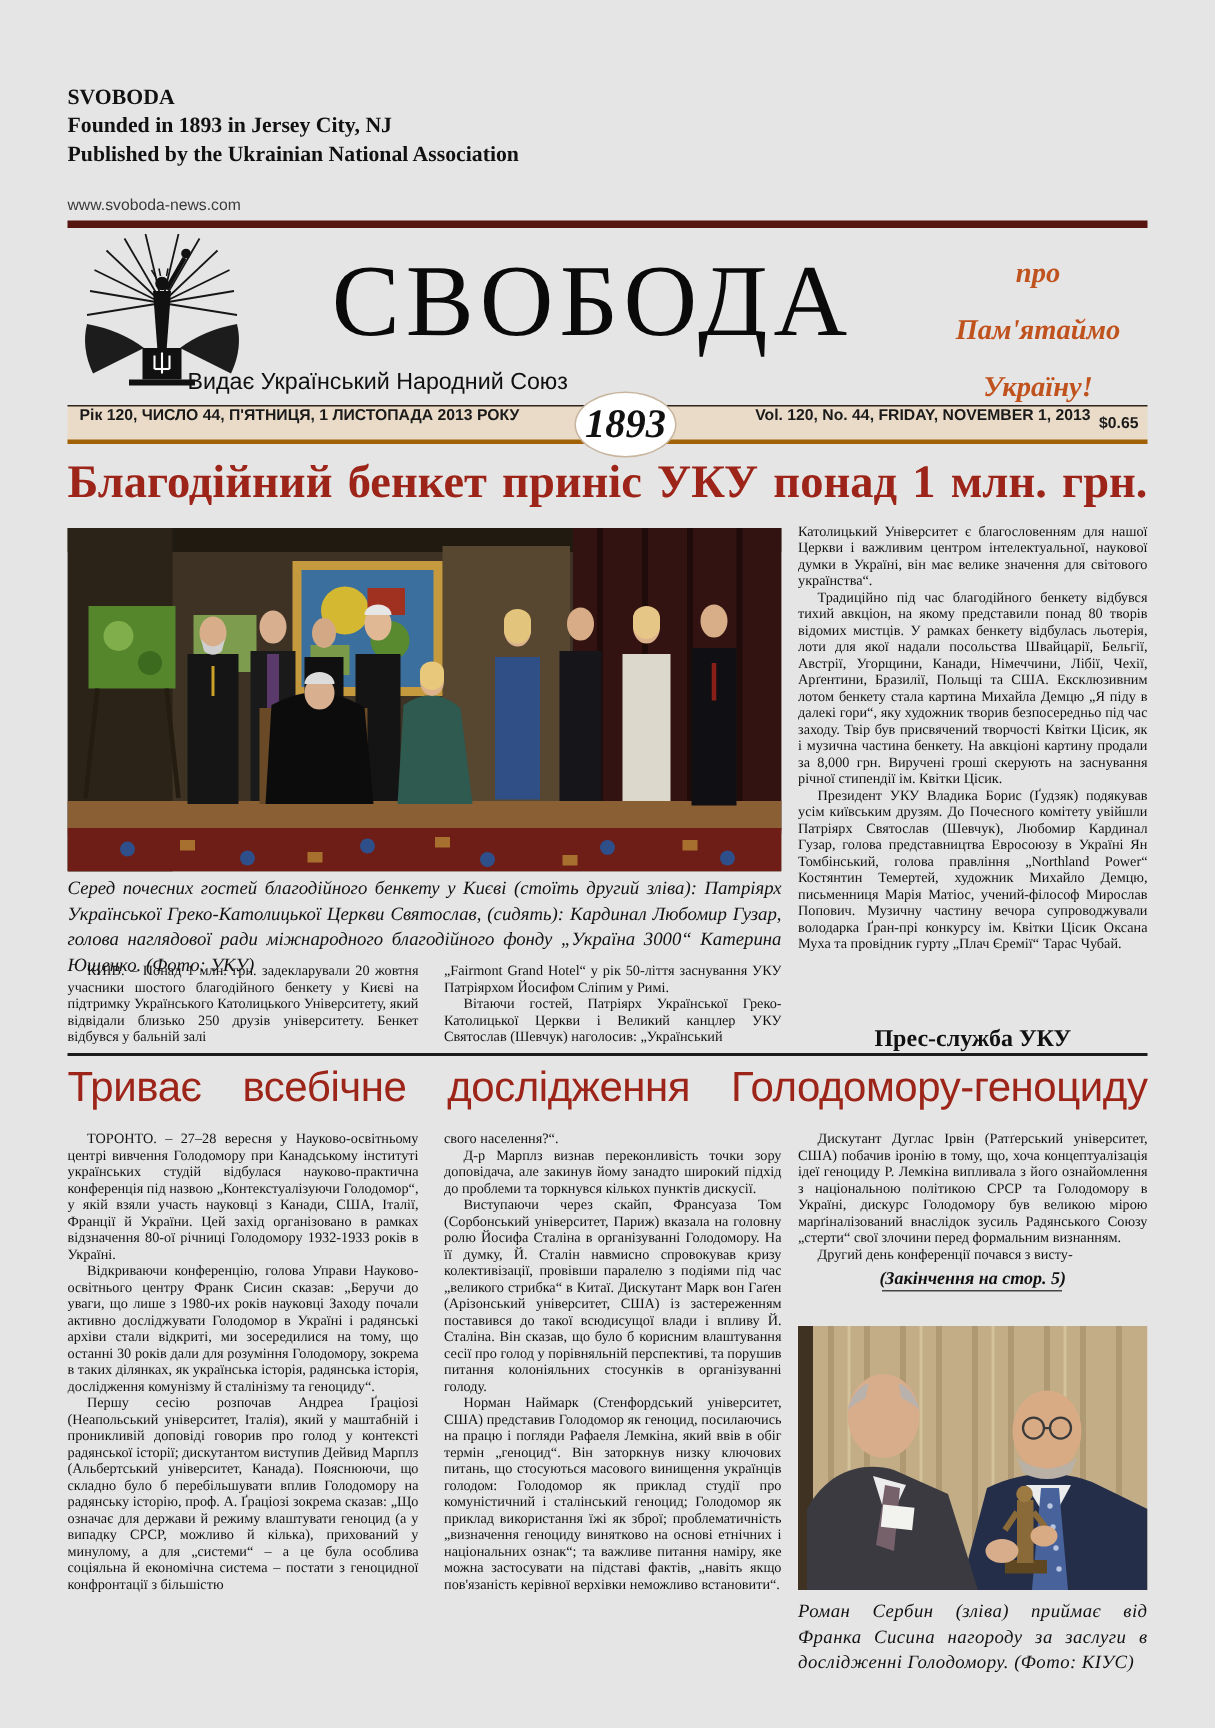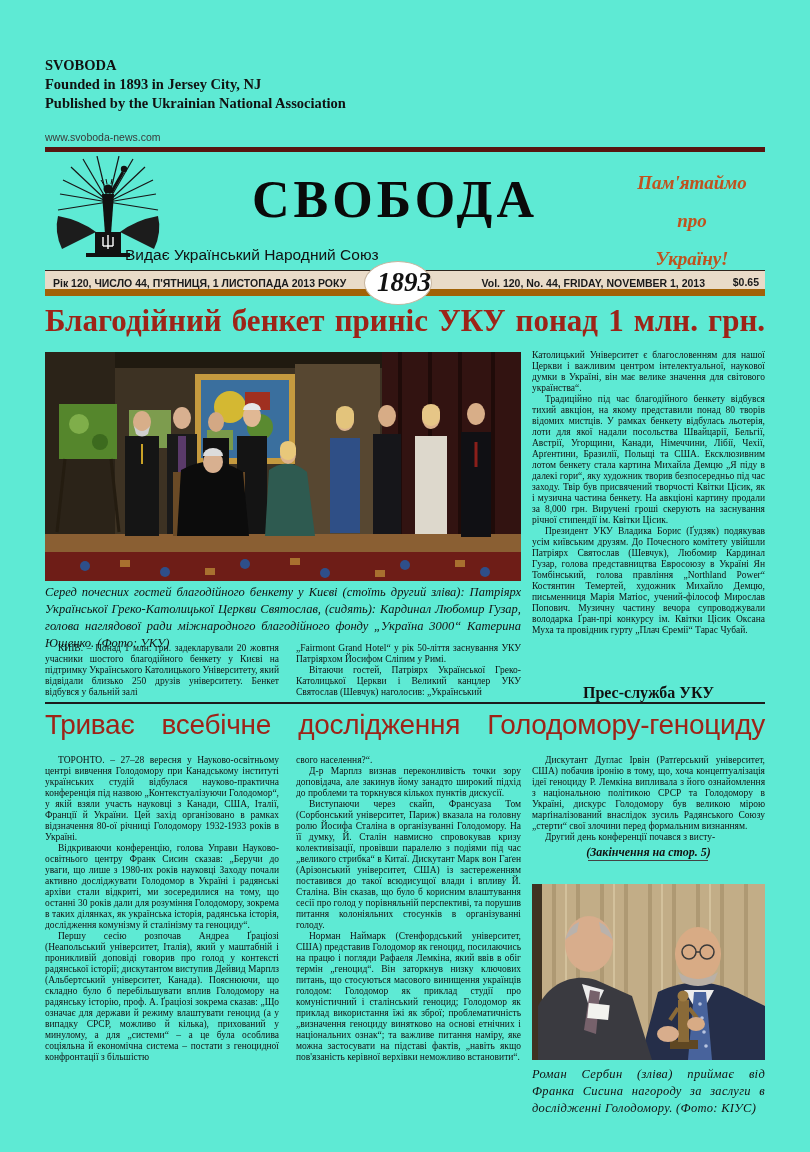--- a/index.html
+++ b/index.html
@@ -1,44 +1,44 @@
 <!DOCTYPE html>
 <html><head>
 <meta charset="utf-8">
 <style>
   html,body{margin:0;padding:0;background:#ffffff;}
-  .page{position:relative;width:810px;height:1152px;background:#5eead4;overflow:hidden;
+  .page{position:relative;width:810px;height:1152px;background:#e5e5e5;overflow:hidden;
         font-family:"Liberation Serif","DejaVu Serif",serif;color:#111;}
   .abs{position:absolute;}
 
   
   .pub{left:45px;top:56px;width:420px;font-weight:bold;font-size:14.5px;line-height:19px;}
   .site{left:45px;top:131px;font-family:"Liberation Sans",sans-serif;font-size:10.5px;color:#3a3a3a;text-align:center;}
 
   .topband{left:45px;top:147px;width:720px;height:5px;background:#571510;}
 
   
   .logo{left:50px;top:156px;width:116px;height:106px;}
-  .mtitle{left:172px;top:150px;width:446px;text-align:center;font-weight:bold;
-          font-size:52px;line-height:100px;letter-spacing:4px;color:#0a0a0a;white-space:nowrap;}
+  .mtitle{left:172px;top:150px;width:446px;text-align:center;font-weight:normal;
+          font-size:68px;line-height:100px;letter-spacing:4px;color:#0a0a0a;white-space:nowrap;}
   .slogan{left:616px;top:164px;width:152px;text-align:center;font-style:italic;font-weight:bold;
           font-size:19px;line-height:38px;color:#c0521e;}
   .subtitle{left:125px;top:246px;width:560px;text-align:left;
             font-family:"Liberation Sans",sans-serif;font-size:15.5px;color:#101010;}
 
   
   .datebar{left:45px;top:270px;width:720px;height:26px;background:#e9dbc8;
-           border-top:1px solid #2e241c;border-bottom:7px solid #a16207;box-sizing:border-box;
+           border-top:1px solid #2e241c;border-bottom:3px solid #a16207;box-sizing:border-box;
            font-family:"Liberation Sans",sans-serif;font-size:10.5px;font-weight:bold;color:#1a1a1a;
-           display:flex;align-items:flex-end;}
+           display:flex;align-items:flex-start;}
   .datebar .dl{margin-left:8px;}
-  .datebar .dr{margin-left:auto;margin-right:60px;}
+  .datebar .dr{margin-left:auto;margin-right:38px;}
   .datebar .pr{position:absolute;right:6px;top:0;line-height:23px;}
-  .oval{left:364px;top:261px;width:66px;height:42px;background:#fff;border:1px solid #c7b59e;
-        border-radius:50%;text-align:right;font-style:italic;font-size:27px;line-height:40px;
+  .oval{left:383px;top:261px;width:66px;height:42px;background:#fff;border:1px solid #c7b59e;
+        border-radius:50%;text-align:center;font-style:italic;font-size:27px;line-height:40px;
         font-weight:bold;}
 
   
   .h1{left:45px;top:301px;width:720px;font-weight:bold;font-size:31px;line-height:40px;
       color:#9d2418;text-align:justify;text-align-last:justify;}
   .h2{left:45px;top:706px;width:720px;font-family:"Liberation Sans",sans-serif;font-weight:normal;
       font-size:28px;line-height:38px;letter-spacing:-0.3px;color:#9d2418;
       text-align:justify;text-align-last:justify;}
 
   .rule{left:45px;top:702px;width:720px;height:2px;background:#1c1c1c;}
@@ -115,22 +115,22 @@
         <line x1="63" y1="81" x2="63" y2="90"></line>
           <line x1="53" y1="90" x2="63" y2="90"></line>
       </g>
       <rect x="36" y="97" width="44" height="4" fill="#111"></rect>
     </svg>
   </div>
 
   <div class="abs mtitle">СВОБОДА</div>
 
   <div class="abs slogan">
+    <div>про</div>
     <div>Пам'ятаймо</div>
-    <div>про</div>
     <div>Україну!</div>
   </div>
 
   <div class="abs subtitle">Видає Український Народний Союз</div>
 
   <div class="abs datebar">
     <span class="dl">Рік 120, ЧИСЛО 44, П'ЯТНИЦЯ, 1 ЛИСТОПАДА 2013 РОКУ</span>
     <span class="dr">Vol. 120, No. 44, FRIDAY, NOVEMBER 1, 2013</span>
     <span class="pr">$0.65</span>
   </div>

